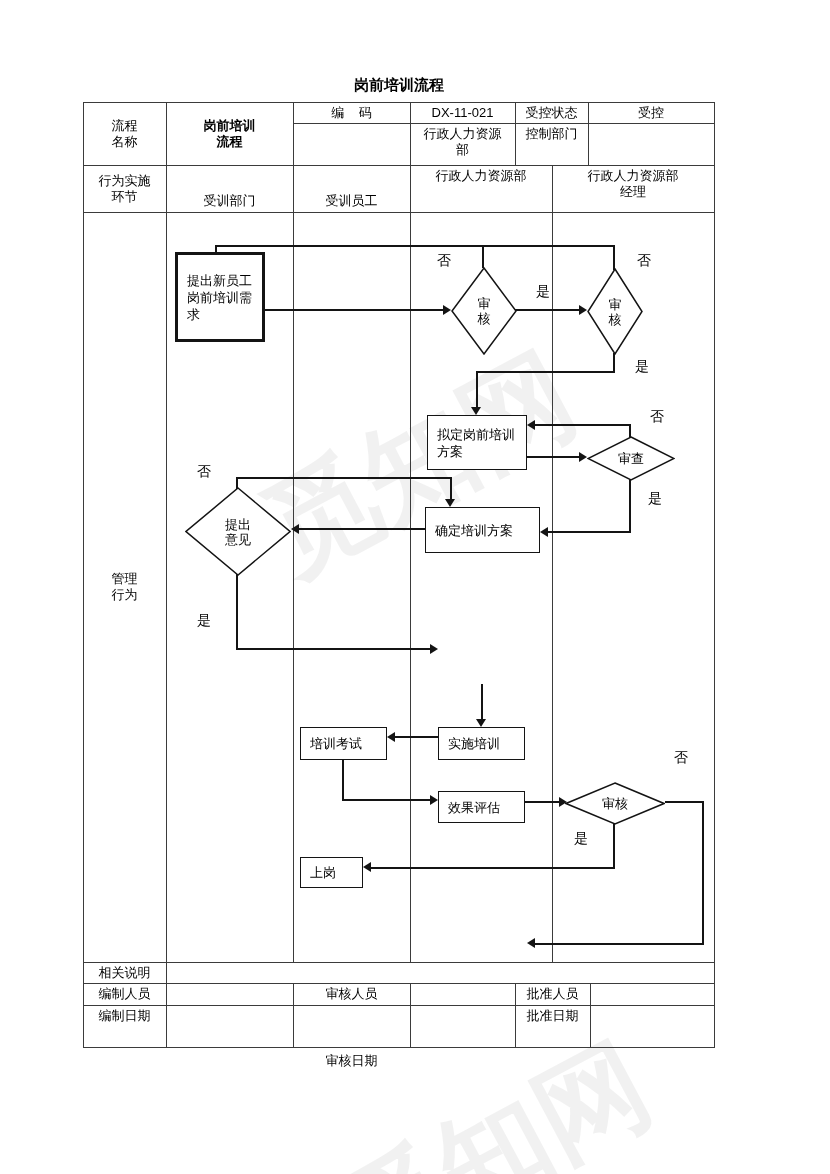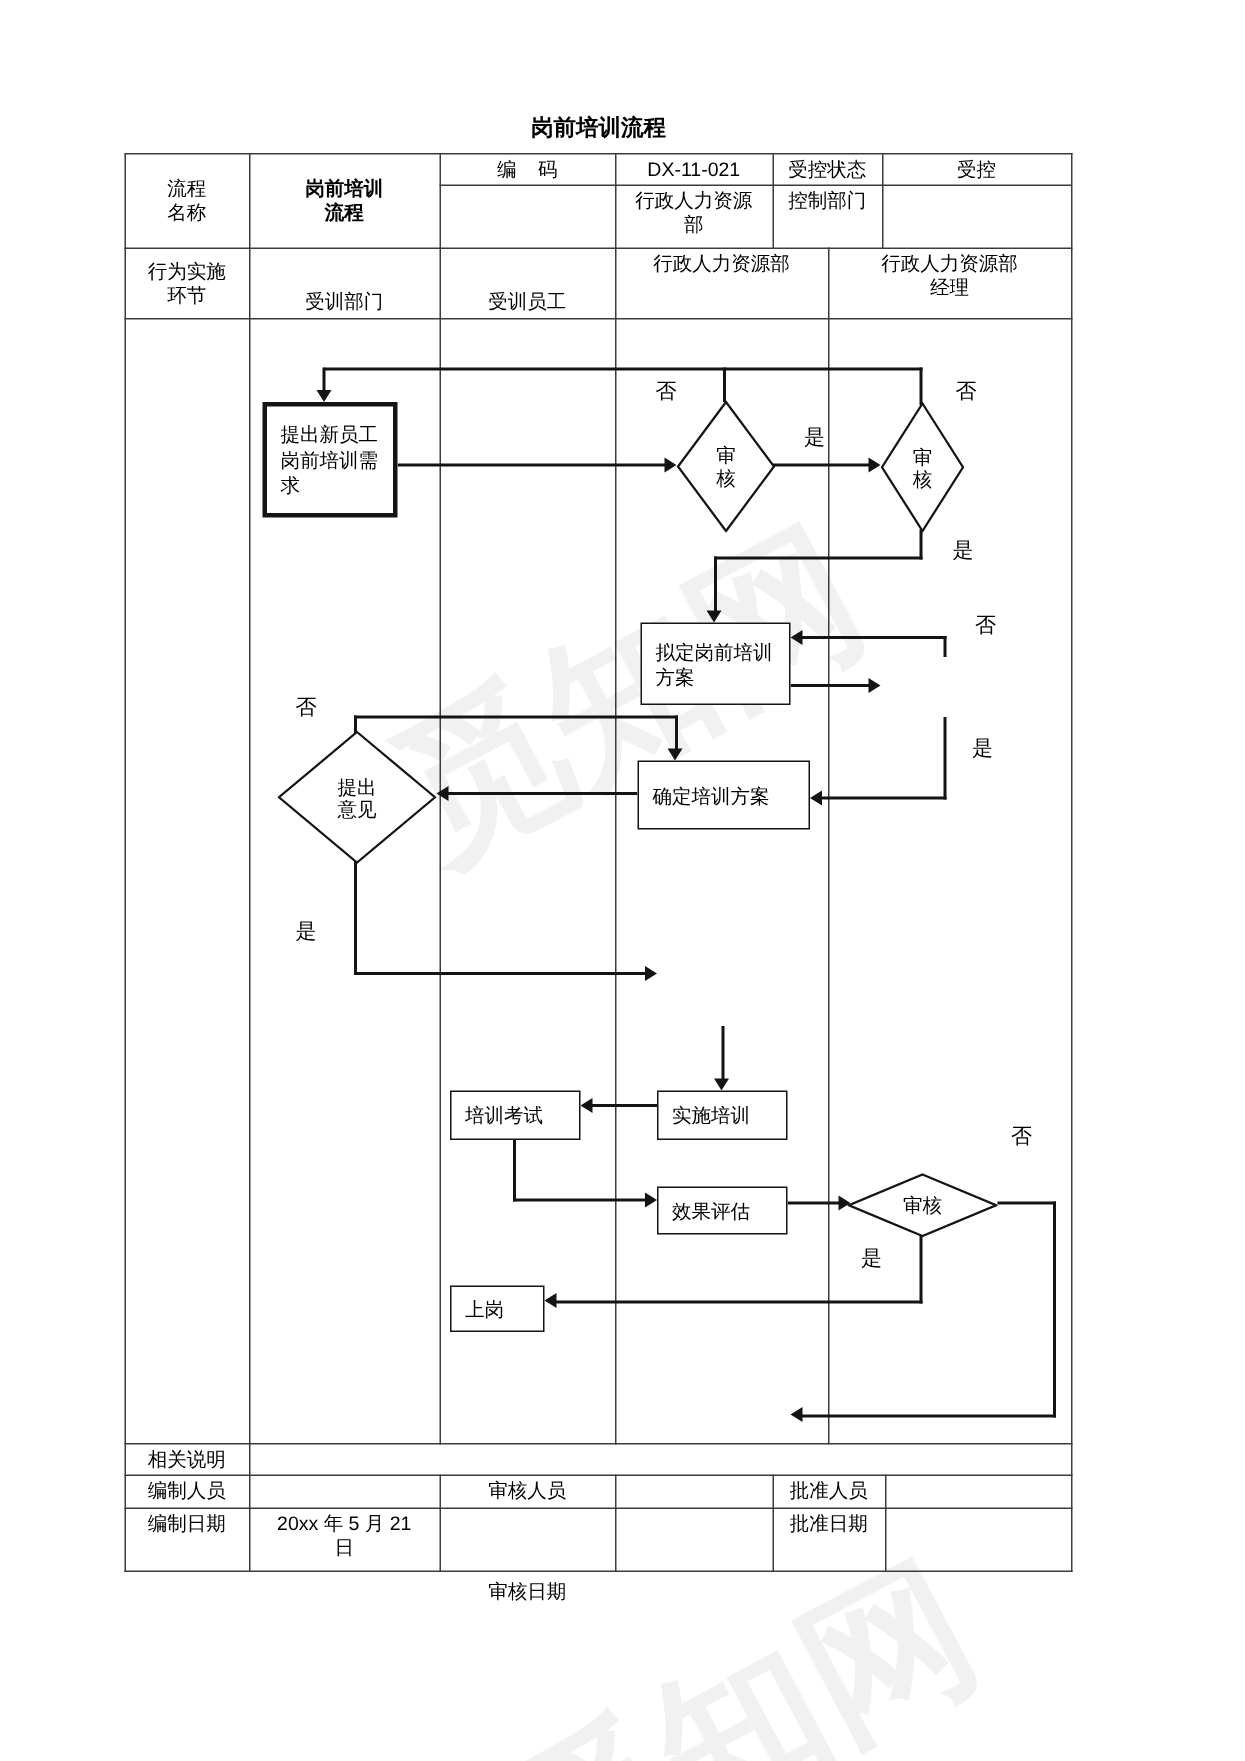--- a/index.html
+++ b/index.html
@@ -74,20 +74,22 @@
 部</div>
   <div class="cell top" style="left:515px;top:123px;width:73px;height:42px">控制部门</div>
 
   <div class="cell" style="left:83px;top:165px;width:83px;height:47px">行为实施
 环节</div>
   <div class="cell bottom" style="left:166px;top:165px;width:127px;height:47px">受训部门</div>
   <div class="cell bottom" style="left:293px;top:165px;width:117px;height:47px">受训员工</div>
   <div class="cell top" style="left:410px;top:165px;width:142px;height:47px">行政人力资源部</div>
   <div class="cell top" style="left:552px;top:165px;width:162px;height:47px">行政人力资源部
 经理</div>
+  <div class="cell" style="left:83px;top:212px;width:83px;height:750px">管理
+行为</div>
 
   <div class="fl" style="left:216px;top:245px;width:399px;height:2px"></div>
   <div class="fl" style="left:215px;top:245px;width:2px;height:17px"></div>
   <div class="fl" style="left:482px;top:245px;width:2px;height:23px"></div>
   <div class="fl" style="left:613px;top:245px;width:2px;height:25px"></div>
   <div class="fl" style="left:265px;top:309px;width:180px;height:2px"></div>
   <div class="fl" style="left:515px;top:309px;width:65px;height:2px"></div>
   <div class="fl" style="left:613px;top:353px;width:2px;height:20px"></div>
   <div class="fl" style="left:476px;top:371px;width:139px;height:2px"></div>
   <div class="fl" style="left:476px;top:371px;width:2px;height:37px"></div>
@@ -123,21 +125,21 @@
   <div class="arr l" style="left:291px;top:524px"></div>
   <div class="arr d" style="left:445px;top:499px"></div>
   <div class="arr r" style="left:430px;top:644px"></div>
   <div class="arr d" style="left:476px;top:719px"></div>
   <div class="arr l" style="left:387px;top:732px"></div>
   <div class="arr r" style="left:430px;top:795px"></div>
   <div class="arr r" style="left:559px;top:797px"></div>
   <div class="arr l" style="left:527px;top:938px"></div>
   <div class="arr l" style="left:363px;top:862px"></div>
 
-  <div class="node thick" style="left:175px;top:268px;width:90px;height:77px">提出新员工
+  <div class="node thick" style="left:175px;top:252px;width:90px;height:90px">提出新员工
 岗前培训需
 求</div>
   <div class="node" style="left:427px;top:415px;width:100px;height:55px">拟定岗前培训
 方案</div>
   <div class="node" style="left:425px;top:507px;width:115px;height:46px">确定培训方案</div>
   <div class="node" style="left:438px;top:727px;width:87px;height:33px">实施培训</div>
   <div class="node" style="left:300px;top:727px;width:87px;height:33px">培训考试</div>
   <div class="node" style="left:438px;top:791px;width:87px;height:32px">效果评估</div>
   <div class="node" style="left:300px;top:857px;width:63px;height:31px">上岗</div>
 
@@ -147,20 +149,26 @@
       </svg>
     <div class="dtxt">审
 核</div>
   </div>
   <div class="dia" style="left:587px;top:268px;width:56px;height:87px">
     <svg width="56" height="87">
         <polygon points="28,1 55,43.5 28,86 1,43.5" fill="#fff" stroke="#141414" stroke-width="1.5"></polygon>
       </svg>
     <div class="dtxt">审
 核</div>
+  </div>
+  <div class="dia" style="left:587px;top:436px;width:88px;height:45px">
+    <svg width="88" height="45">
+        <polygon points="44,1 87,22.5 44,44 1,22.5" fill="#fff" stroke="#141414" stroke-width="1.5"></polygon>
+      </svg>
+    <div class="dtxt">审查</div>
   </div>
   <div class="dia" style="left:185px;top:487px;width:106px;height:89px">
     <svg width="106" height="89">
         <polygon points="53,1 105,44.5 53,88 1,44.5" fill="#fff" stroke="#141414" stroke-width="1.5"></polygon>
       </svg>
     <div class="dtxt">提出
 意见</div>
   </div>
   <div class="dia" style="left:565px;top:782px;width:100px;height:43px">
     <svg width="100" height="43">
@@ -178,18 +186,16 @@
   <div class="dlabel" style="left:197px;top:463px">否</div>
   <div class="dlabel" style="left:197px;top:612px">是</div>
   <div class="dlabel" style="left:674px;top:749px">否</div>
   <div class="dlabel" style="left:574px;top:830px">是</div>
 
   <div class="cell" style="left:83px;top:962px;width:83px;height:21px">相关说明</div>
   <div class="cell" style="left:83px;top:983px;width:83px;height:22px">编制人员</div>
   <div class="cell" style="left:293px;top:983px;width:117px;height:22px">审核人员</div>
   <div class="cell" style="left:515px;top:983px;width:75px;height:22px">批准人员</div>
   <div class="cell top" style="left:83px;top:1005px;width:83px;height:42px">编制日期</div>
-  <div class="cell top" style="left:166px;top:1005px;width:127px;height:42px">20xx 年 5 月 21
-日</div>
   <div class="cell top" style="left:293px;top:1050px;width:117px;height:42px">审核日期</div>
   <div class="cell top" style="left:515px;top:1005px;width:75px;height:42px">批准日期</div>
 
 </div>
 
 </body></html>

